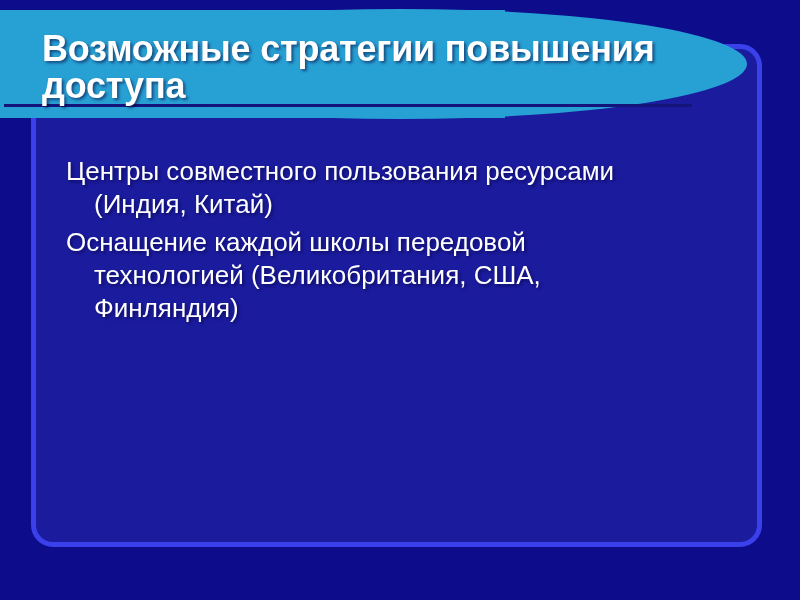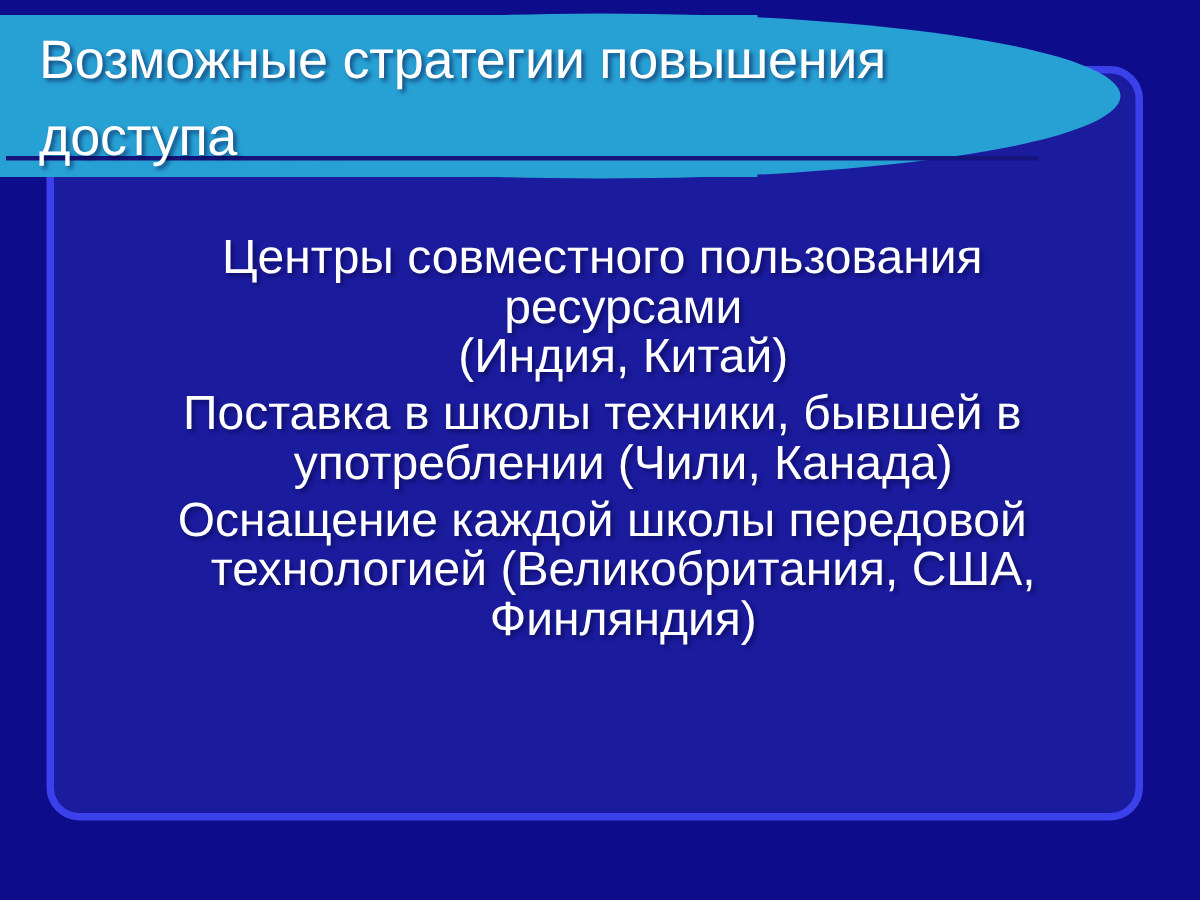--- a/index.html
+++ b/index.html
@@ -36,49 +36,47 @@
     left:0;top:0;
     z-index:2;
     display:block;
   }
   .banner-fill{fill:var(--banner-fill);}
   .banner-underline{fill:var(--banner-underline);}
   .slide-title{
     position:absolute;
     left:26px;top:14px;
     width:712px;
-    margin:0;
+    margin:16px;
     font-size:36px;
-    line-height:51px;
-    font-weight:400;
+    line-height:37px;
+    font-weight:700;
     color:var(--title-text);
     text-shadow:2px 2px 3px rgba(5,5,60,0.55);
     letter-spacing:-0.2px;
     z-index:3;
   }
   .bullet-item{
-    font-size:32px;
+    font-size:26px;
     line-height:33px;
     color:var(--body-text);
     padding-left:28px;
     text-indent:-28px;
     margin:0 0 5px 0;
     text-shadow:2px 2px 3px rgba(5,5,60,0.55);
-    text-align:center;
   }
 </style>
 </head>
 <body>
 
 <div class="slide">
 
   <div class="content-panel">
     <div class="bullet-list">
         <div class="bullet-item">Центры совместного пользования ресурсами<br>(Индия, Китай)</div>
-        <div class="bullet-item">Поставка в школы техники, бывшей в<br>употреблении (Чили, Канада)</div>
         <div class="bullet-item">Оснащение каждой школы передовой<br>технологией (Великобритания, США,<br>Финляндия)</div>
       </div>
   </div>
 
   <svg class="banner-svg" width="800" height="140" viewBox="0 0 800 140" aria-hidden="true">
     <rect class="banner-fill" x="0" y="10" width="505" height="108"></rect>
     <ellipse class="banner-fill" cx="400" cy="64" rx="347" ry="55"></ellipse>
     <rect class="banner-underline" x="4" y="104" width="688" height="3"></rect>
   </svg>
 

